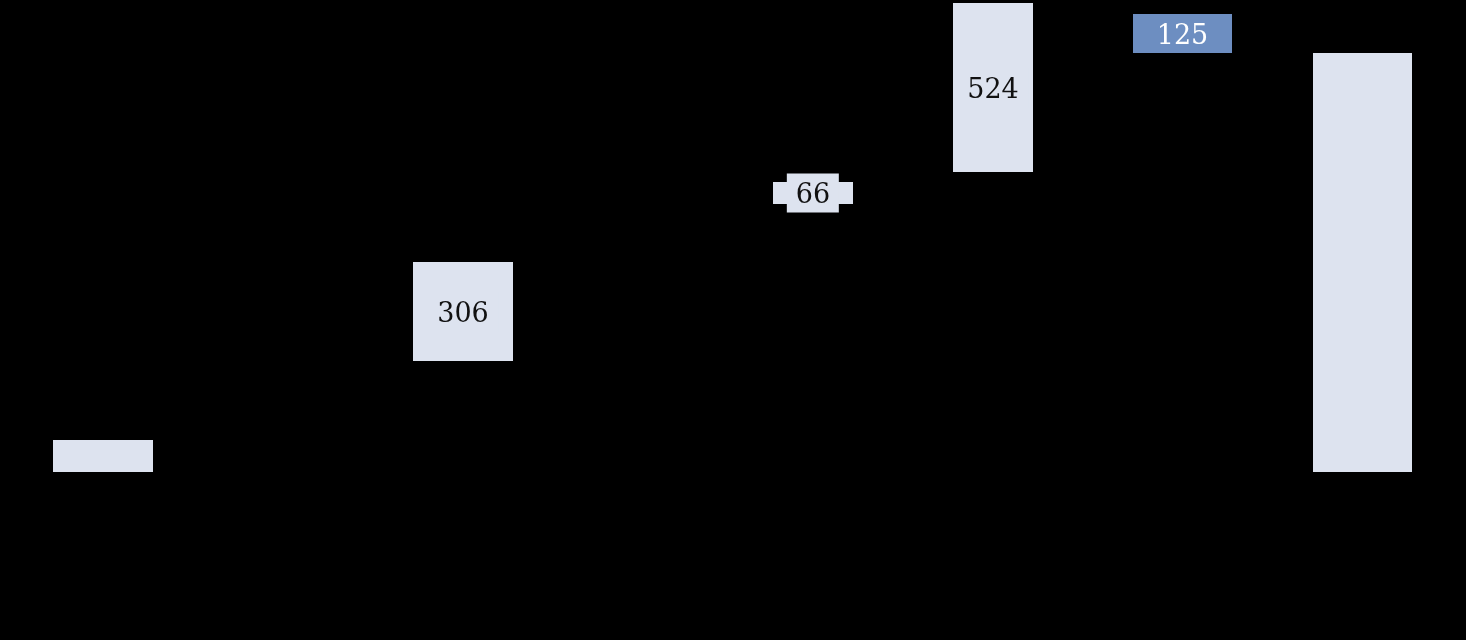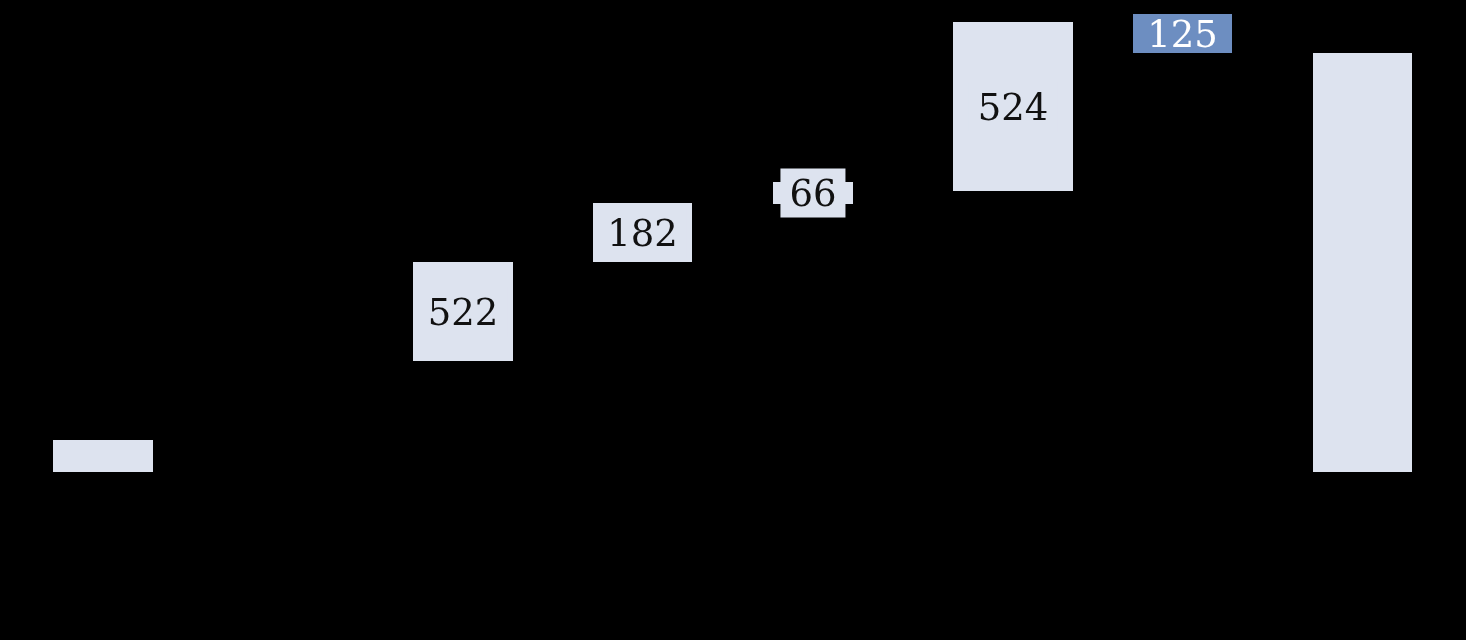--- a/index.html
+++ b/index.html
@@ -28,50 +28,47 @@
     box-sizing: border-box;
     display: flex;
     align-items: center;
     justify-content: center;
   }
   .bar-label {
     position: absolute;
     left: 50%;
     transform: translateX(-50%);
     white-space: nowrap;
-    font-size: 37px;
+    font-size: 27px;
     line-height: 1;
     padding: 6px 9px;
     font-family: "DejaVu Serif", "Liberation Serif", serif;
   }
   .bar-label.inside-light {
     color: #111111;
     background: #dde3ef;
   }
   .bar-label.inside-dark {
     color: #ffffff;
     background: transparent;
   }
 </style>
 </head>
 <body>
 
 <div id="stage">
   <div class="plot-area" id="plot-area" style="background: rgb(0, 0, 0);">
       <div class="bar" style="left: 53px; top: 440px; width: 100px; height: 32px; background: rgb(221, 227, 239);"></div>
       <div class="bar" style="left: 413px; top: 262px; width: 100px; height: 99px; background: rgb(221, 227, 239);">
-        <span class="bar-label inside-light" style="background: rgb(221, 227, 239); color: rgb(17, 17, 17); top: 50%; transform: translate(-50%, -50%);">522</span>
-      </div>
-      <div class="bar" style="left: 593px; top: 203px; width: 99px; height: 59px; background: rgb(221, 227, 239);">
-        <span class="bar-label inside-light" style="background: rgb(221, 227, 239); color: rgb(17, 17, 17); top: 50%; transform: translate(-50%, -50%);">182</span>
+        <span class="bar-label inside-light" style="background: rgb(221, 227, 239); color: rgb(17, 17, 17); top: 50%; transform: translate(-50%, -50%);">306</span>
       </div>
       <div class="bar" style="left: 773px; top: 182px; width: 80px; height: 22px; background: rgb(221, 227, 239);">
         <span class="bar-label inside-light" style="background: rgb(221, 227, 239); color: rgb(17, 17, 17); top: 50%; transform: translate(-50%, -50%);">66</span>
       </div>
-      <div class="bar" style="left: 953px; top: 22px; width: 120px; height: 169px; background: rgb(221, 227, 239);">
+      <div class="bar" style="left: 953px; top: 3px; width: 80px; height: 169px; background: rgb(221, 227, 239);">
         <span class="bar-label inside-light" style="background: rgb(221, 227, 239); color: rgb(17, 17, 17); top: 50%; transform: translate(-50%, -50%);">524</span>
       </div>
       <div class="bar" style="left: 1133px; top: 14px; width: 99px; height: 39px; background: rgb(109, 142, 193);">
         <span class="bar-label inside-dark" style="color: rgb(255, 255, 255); top: 50%; transform: translate(-50%, -50%);">125</span>
       </div>
       <div class="bar" style="left: 1313px; top: 53px; width: 99px; height: 419px; background: rgb(221, 227, 239);"></div>
     </div>
 </div>
 
 </body></html>

